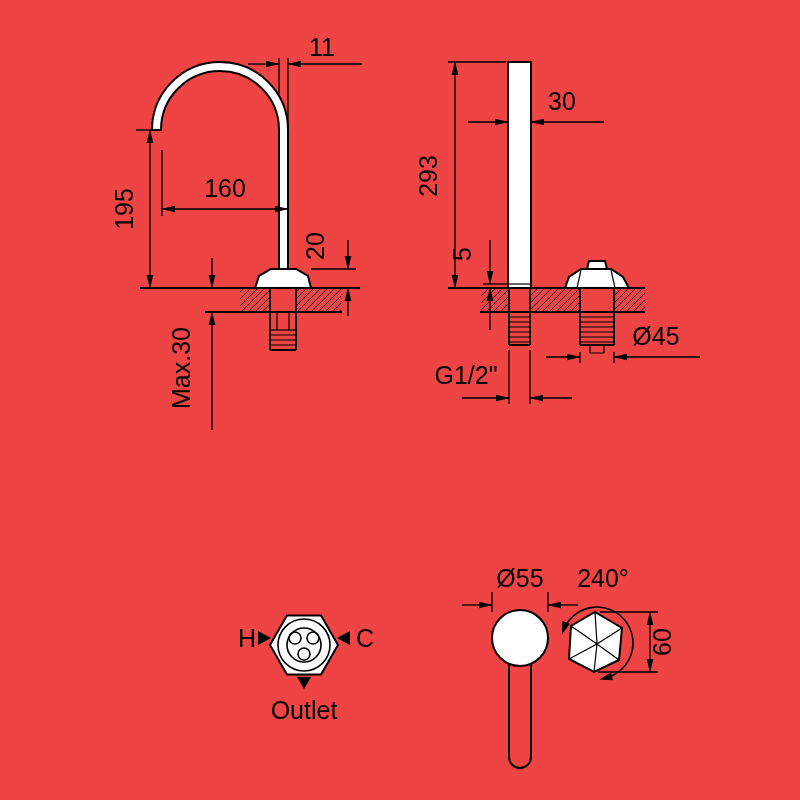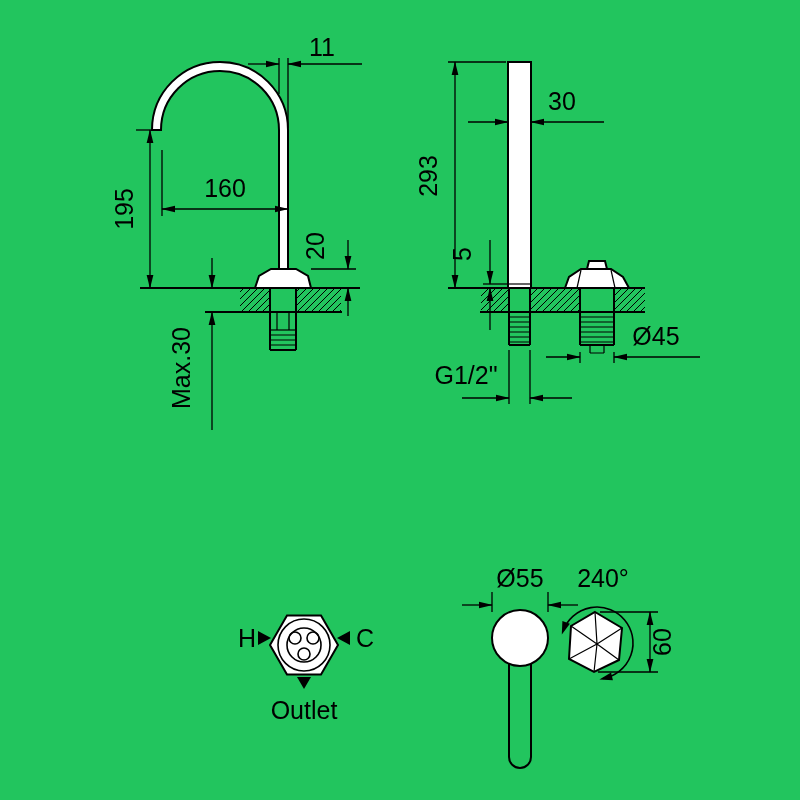--- a/index.html
+++ b/index.html
@@ -1,16 +1,16 @@
 <!DOCTYPE html>
 <html><head>
 <meta charset="utf-8">
 <style>
   html,body{margin:0;padding:0;background:#fff;}
-  #stage{width:800px;height:800px;background:#22c55e;position:relative;font-family:"Liberation Sans","DejaVu Sans",sans-serif;}
+  #stage{width:800px;height:800px;background:#ef4444;position:relative;font-family:"Liberation Sans","DejaVu Sans",sans-serif;}
   svg{display:block;}
   .ol{stroke:#000;stroke-width:2;fill:none;}
   .fw{stroke:#000;stroke-width:2;fill:#fff;}
   .dl{stroke:#000;stroke-width:1.3;fill:none;}
   .tl{stroke:#000;stroke-width:1.2;fill:none;}
   .c16{stroke:#000;stroke-width:1.6;fill:none;}
   text{font:25px "Liberation Sans","DejaVu Sans",sans-serif;fill:#000;}
   .mid{text-anchor:middle;}
 </style>
 </head>

